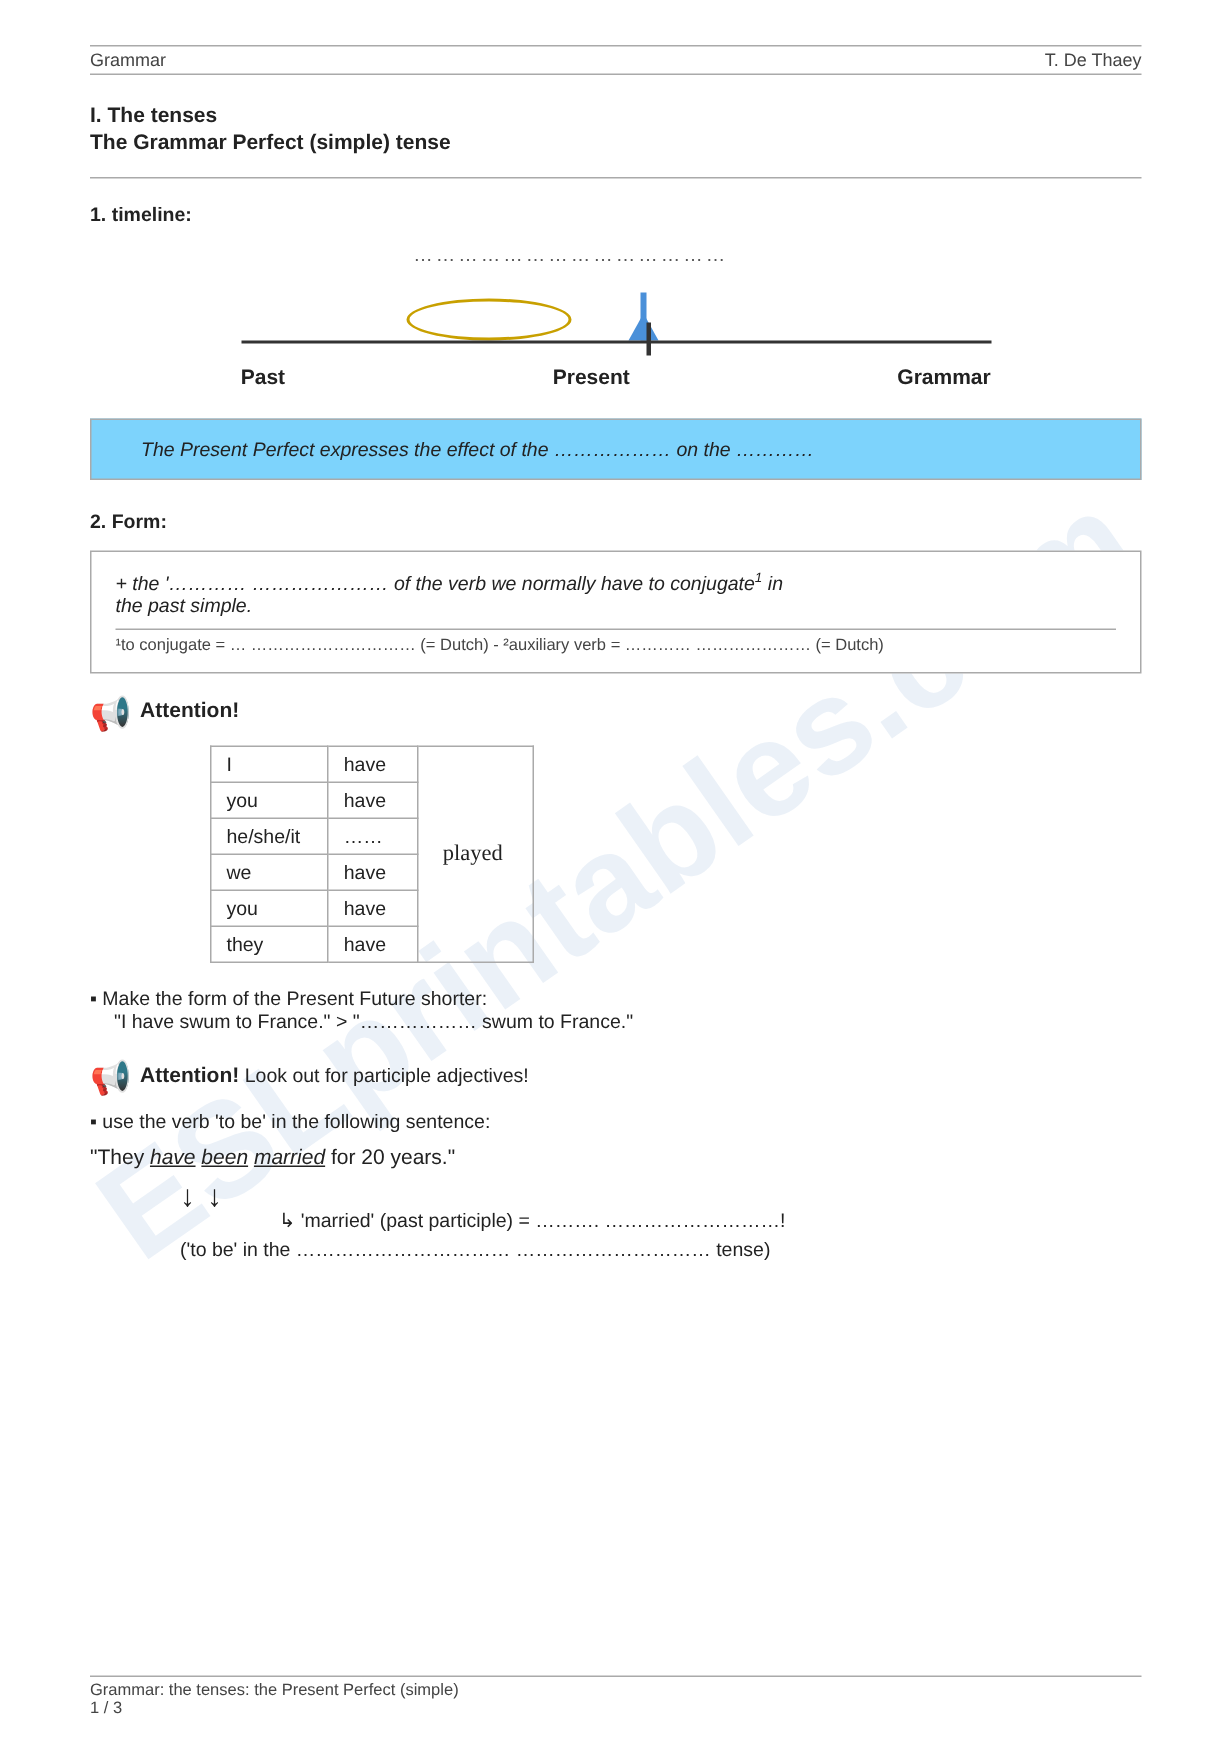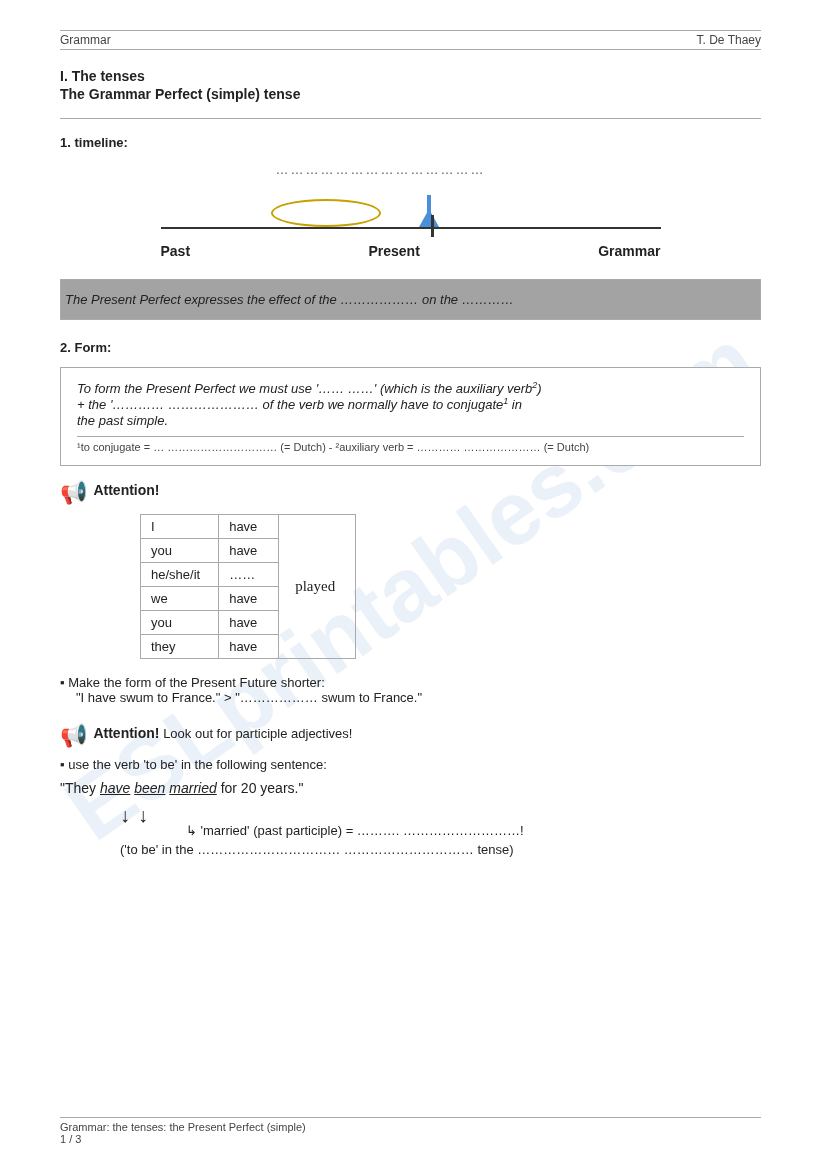--- a/index.html
+++ b/index.html
@@ -121,25 +121,25 @@
       display: flex;
       justify-content: space-between;
       width: 500px;
       margin-top: 4px;
     }
     .timeline-labels span { font-size: 14px; font-weight: bold; }
 
     
     .info-box {
       border: 1px solid #aaa;
-      padding: 12px 4px;
+      padding: 12px 33px;
       margin-bottom: 20px;
       font-style: italic;
       font-size: 13px;
-      background: #a3a3a3;
+      background: #7dd3fc;
     }
 
     
     .form-box {
       border: 1px solid #aaa;
       padding: 12px 16px;
       margin-bottom: 16px;
       font-style: italic;
       font-size: 13px;
       background: #fff;
@@ -302,23 +302,20 @@
       <span>on the</span>
       <span>…………</span>
     </div>
 
     <div class="subsection-label" style="margin-top:8px;">
       <span>2. Form:</span>
     </div>
 
     <div class="form-box">
       <div>
-        <span>To form the Present Perfect we must use '</span><span>…… ……</span><span>' (which is the auxiliary verb</span><sup>2</sup><span>)</span>
-      </div>
-      <div>
         <span>+ the '………… ………………… of the verb we normally have to conjugate</span><sup>1</sup><span> in</span>
       </div>
       <div>the past simple.</div>
       <div class="footnote-line">¹to conjugate = … ………………………… (= Dutch)  -  ²auxiliary verb = ………… ………………… (= Dutch)</div>
     </div>
 
     <div class="attention-block">
       <span class="megaphone-icon">📢</span>
       <span class="attention-text">Attention!</span>
     </div>

